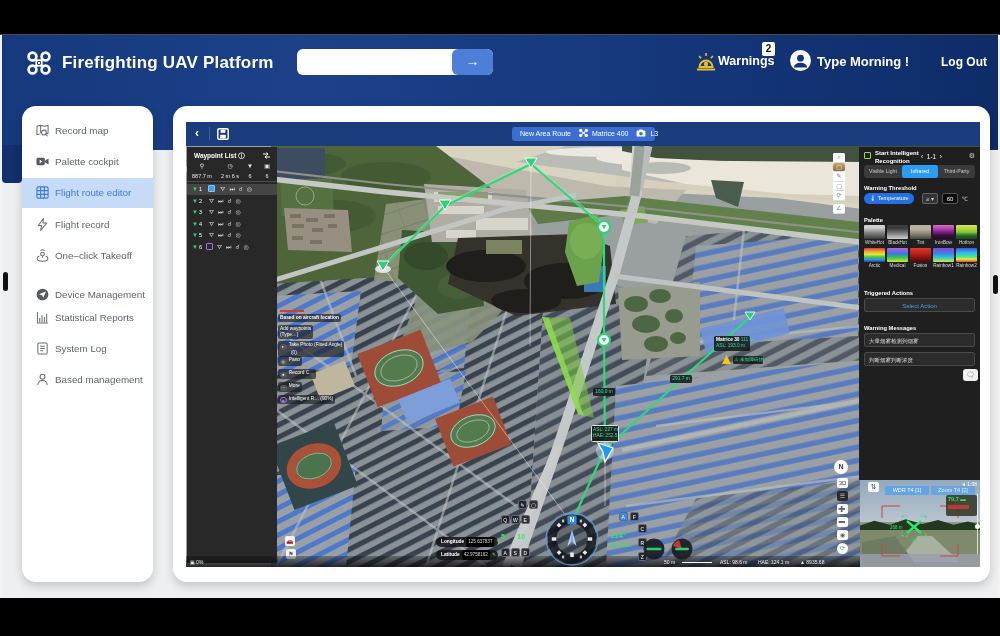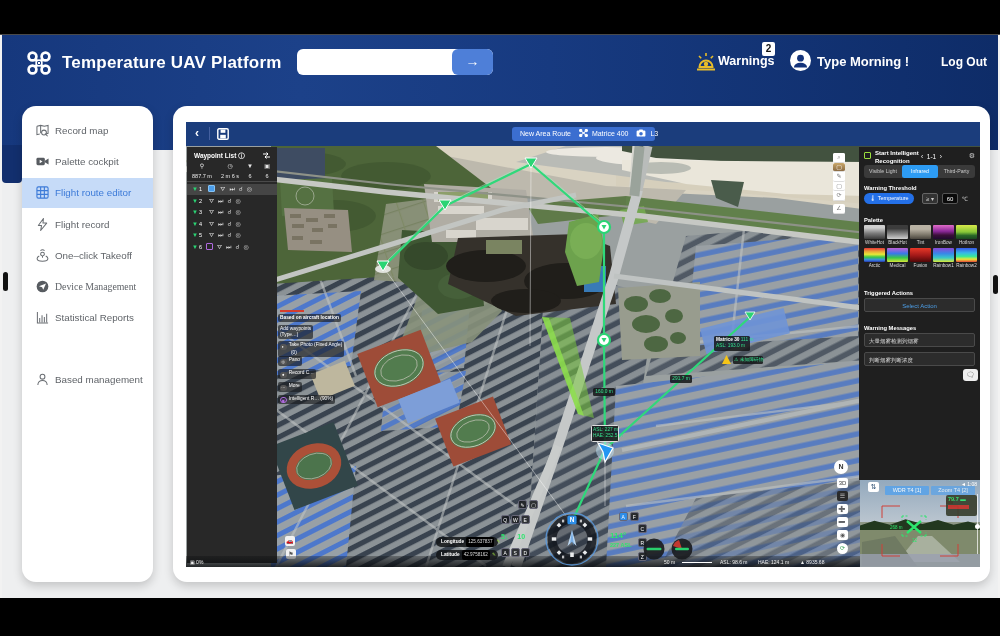--- a/index.html
+++ b/index.html
@@ -71,21 +71,21 @@
       <g fill="none" stroke="#fff" stroke-linecap="round">
         <circle cx="6.5" cy="6.5" r="3.9" stroke-width="2.7"></circle>
         <circle cx="19.5" cy="6.5" r="3.9" stroke-width="2.7"></circle>
         <circle cx="6.5" cy="19.5" r="3.9" stroke-width="2.7"></circle>
         <circle cx="19.5" cy="19.5" r="3.9" stroke-width="2.7"></circle>
         <path d="M9.6 9.6 L10.8 10.8 M16.4 9.6 L15.2 10.8 M9.6 16.4 L10.8 15.2 M16.4 16.4 L15.2 15.2" stroke-width="2.2"></path>
         <rect x="10.2" y="10.2" width="5.6" height="5.6" stroke-width="1.7"></rect>
       </g>
       <rect x="12" y="12" width="2" height="2" fill="#fff"></rect>
     </svg>
-    <div id="title">Temperature UAV Platform</div>
+    <div id="title">Firefighting UAV Platform</div>
     <div id="search"></div>
     <div id="searchbtn">→</div>
     <div class="htxt" style="position:absolute;left:716px;top:19px;">Warnings</div>
     <svg class="abs" style="left:694px;top:15px;" width="20" height="22" viewBox="0 0 20 22">
       <path d="M3.5 17 a6.5 6.5 0 0 1 13 0 z" fill="none" stroke="#e8bd2a" stroke-width="2"></path>
       <line x1="10" y1="3" x2="10" y2="6" stroke="#e8bd2a" stroke-width="1.6"></line>
       <line x1="3" y1="6" x2="5.2" y2="8.2" stroke="#e8bd2a" stroke-width="1.6"></line>
       <line x1="17" y1="6" x2="14.8" y2="8.2" stroke="#e8bd2a" stroke-width="1.6"></line>
       <line x1="1" y1="19.5" x2="19" y2="19.5" stroke="#e8bd2a" stroke-width="2"></line>
       <circle cx="10" cy="14" r="2.2" fill="#e8bd2a"></circle>
@@ -130,33 +130,40 @@
         <div class="mt">Flight route editor</div>
       </div>
       <div class="mitem" style="top:135px;">
         <svg class="mi" viewBox="0 0 14 14" fill="none" stroke="#6a6e73" stroke-width="1.1">
           <circle cx="7" cy="5.5" r="2"></circle>
           <path d="M7 7.5 V9.5 M3.5 7.5 C2 8.2 1.2 9.2 1.2 10.3 C1.2 12 3.8 13.2 7 13.2 C10.2 13.2 12.8 12 12.8 10.3 C12.8 9.2 12 8.2 10.5 7.5"></path>
           <path d="M4.8 1.8 A3.4 3.4 0 0 1 9.2 1.8"></path>
         </svg>
         <div class="mt">One–click Takeoff</div>
       </div>
-      <div class="mitem" style="top:166px;font-family:Liberation Serif, serif;">
+      <div class="mitem" style="top:174px;">
         <svg class="mi" viewBox="0 0 14 14">
           <circle cx="7" cy="7" r="6.3" fill="#585c61"></circle>
           <path d="M3.2 6.8 L10.8 3.8 L7.8 10.6 L6.6 7.9 Z" fill="#fff"></path>
         </svg>
         <div class="mt">Device Management</div>
       </div>
       <div class="mitem" style="top:197px;">
         <svg class="mi" viewBox="0 0 14 14" fill="none" stroke="#6a6e73" stroke-width="1.1">
           <path d="M1.5 1 V13 H13"></path>
           <path d="M4 12.5 V7.5 M6.5 12.5 V4.5 M9 12.5 V6.5 M11.5 12.5 V3"></path>
         </svg>
         <div class="mt">Statistical Reports</div>
+      </div>
+      <div class="mitem" style="top:228px;">
+        <svg class="mi" viewBox="0 0 14 14" fill="none" stroke="#6a6e73" stroke-width="1.1">
+          <rect x="2" y="1" width="10" height="12" rx="1.5"></rect>
+          <path d="M4.5 4.5 H9.5 M4.5 7 H9.5 M4.5 9.5 H7.5"></path>
+        </svg>
+        <div class="mt">System Log</div>
       </div>
       <div class="mitem" style="top:259px;">
         <svg class="mi" viewBox="0 0 14 14" fill="none" stroke="#6a6e73" stroke-width="1.1">
           <circle cx="7" cy="4" r="2.6"></circle>
           <path d="M2 13 C2 9.8 4 8 7 8 C10 8 12 9.8 12 13"></path>
         </svg>
         <div class="mt">Based management</div>
       </div>
     </div>
 

